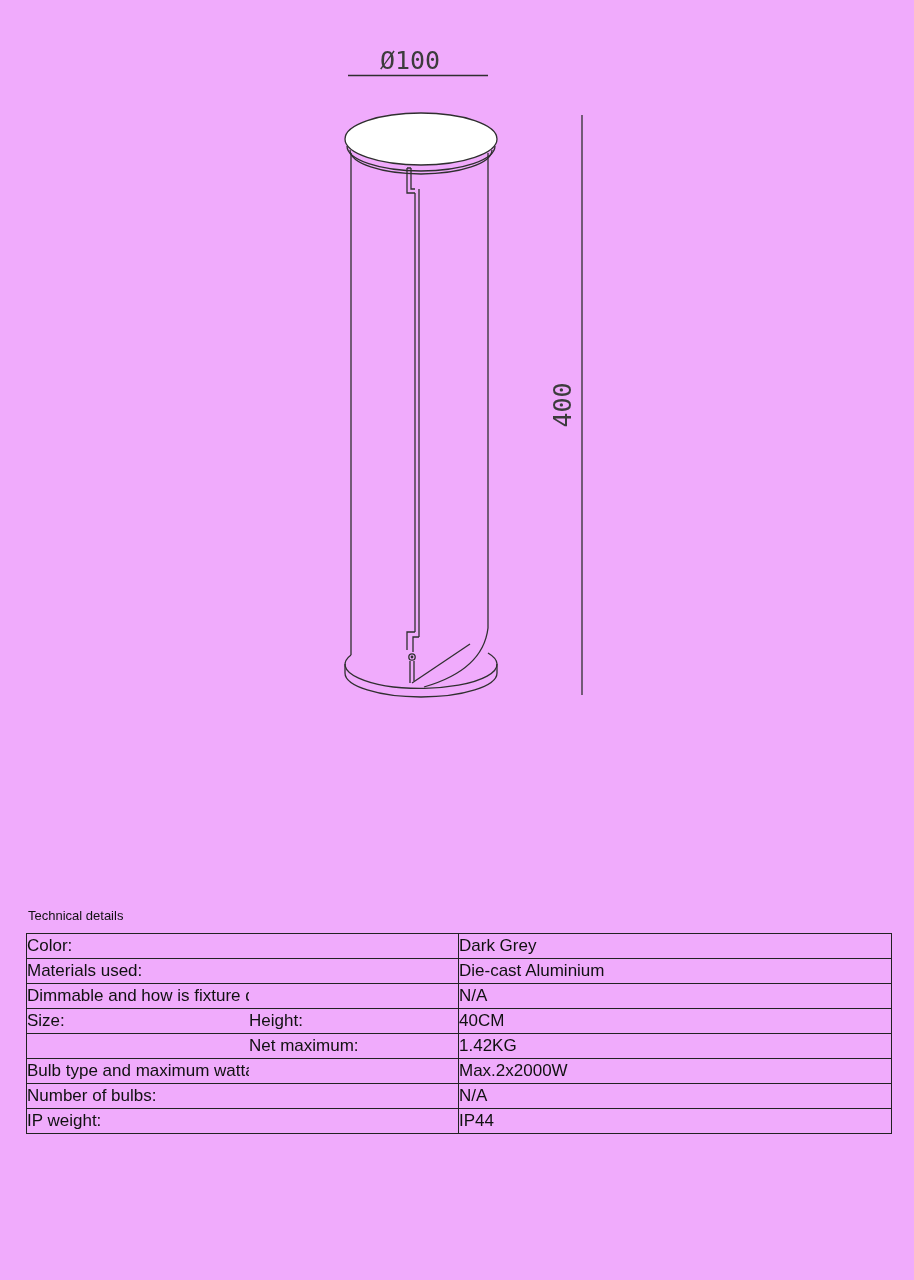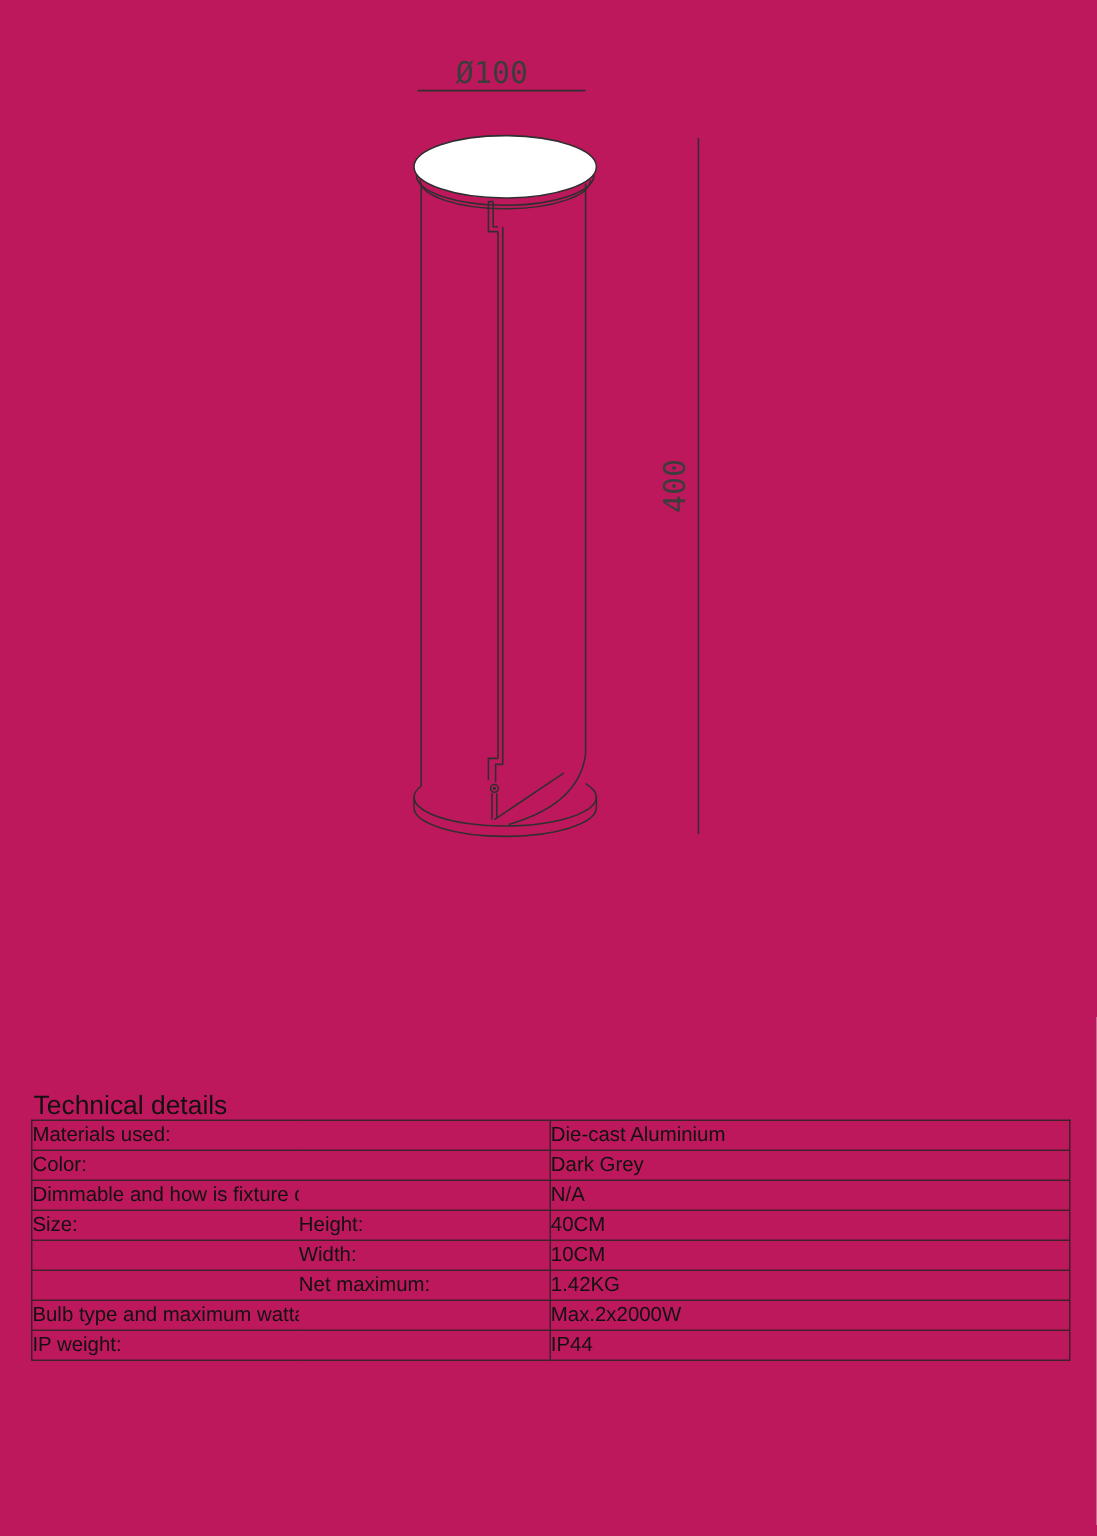--- a/index.html
+++ b/index.html
@@ -1,32 +1,32 @@
 <!DOCTYPE html>
 <html><head>
 <meta charset="utf-8">
 <style>
   html,body{margin:0;padding:0;background:#fff;}
   .page{
     position:relative;
     width:914px;height:1280px;
-    background:#be185d;
+    background:#f0abfc;
     font-family:"Liberation Sans", sans-serif;
     color:#111;
     overflow:hidden;
   }
   .drawing-wrap{position:absolute;left:0;top:0;width:914px;height:910px;}
   svg text{
     font-family:"DejaVu Sans Mono", monospace;
     fill:#3c3c3c;
   }
   .section-title{
     position:absolute;
     left:28px;top:908px;
-    font-size:22px;
+    font-size:13px;
     color:#111;
   }
   table.spec{
     position:absolute;
     left:26px;top:933px;
     width:863px;
     border-collapse:collapse;
     table-layout:fixed;
     font-size:17px;
     color:#111;
@@ -87,53 +87,53 @@
         <line x1="412" y1="683" x2="470" y2="644"></line>
       </g>
     </svg>
   </div>
 
   <div class="section-title">Technical details</div>
 
   <table class="spec">
     <tbody>
         <tr>
+          <td class="c1">Color:</td>
+          <td class="c2"></td>
+          <td class="c3">Dark Grey</td>
+        </tr>
+        <tr>
           <td class="c1">Materials used:</td>
           <td class="c2"></td>
           <td class="c3">Die-cast Aluminium</td>
-        </tr>
-        <tr>
-          <td class="c1">Color:</td>
-          <td class="c2"></td>
-          <td class="c3">Dark Grey</td>
         </tr>
         <tr>
           <td class="c1">Dimmable and how is fixture dimmable</td>
           <td class="c2"></td>
           <td class="c3">N/A</td>
         </tr>
         <tr>
           <td class="c1">Size:</td>
           <td class="c2">Height:</td>
           <td class="c3">40CM</td>
         </tr>
         <tr>
           <td class="c1"></td>
-          <td class="c2">Width:</td>
-          <td class="c3">10CM</td>
-        </tr>
-        <tr>
-          <td class="c1"></td>
           <td class="c2">Net maximum:</td>
           <td class="c3">1.42KG</td>
         </tr>
         <tr>
           <td class="c1">Bulb type and maximum wattage:</td>
           <td class="c2"></td>
           <td class="c3">Max.2x2000W</td>
+        </tr>
+        <tr>
+          <td class="c1">Number of bulbs:</td>
+          <td class="c2"></td>
+          <td class="c3">N/A</td>
         </tr>
         <tr>
           <td class="c1">IP weight:</td>
           <td class="c2"></td>
           <td class="c3">IP44</td>
         </tr>
       </tbody>
   </table>
 
 </div>

